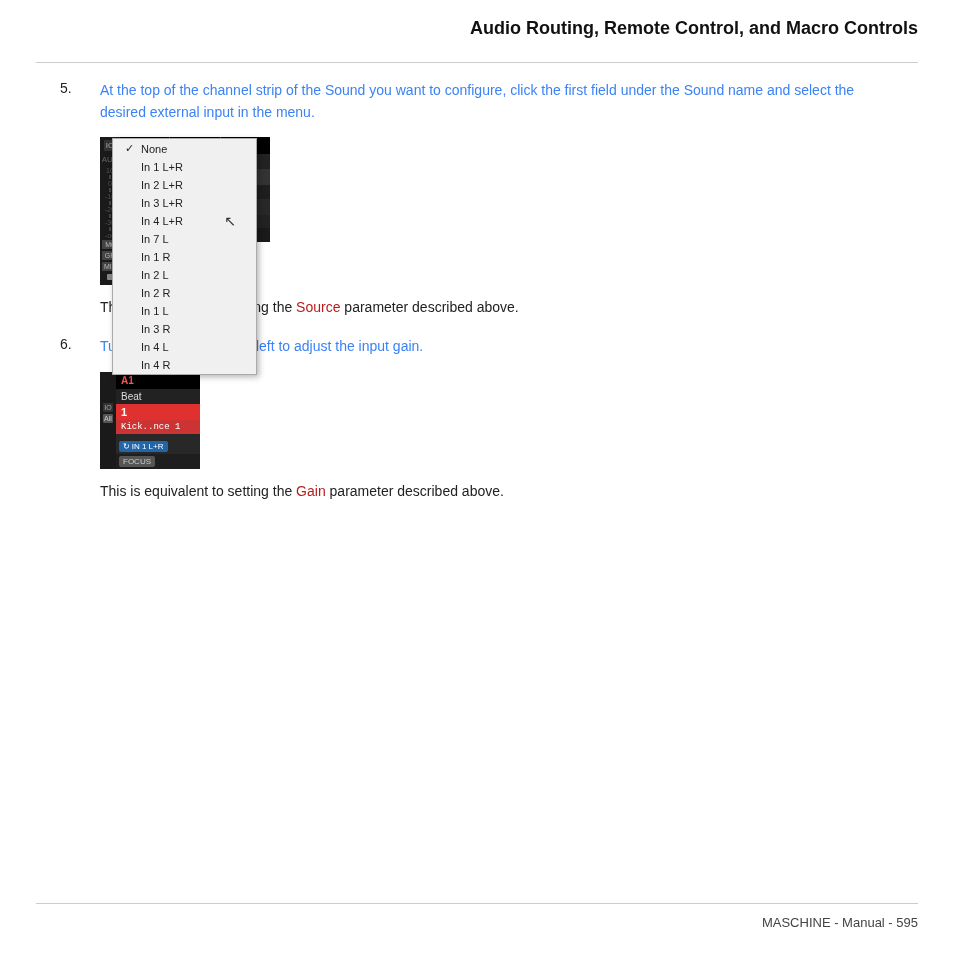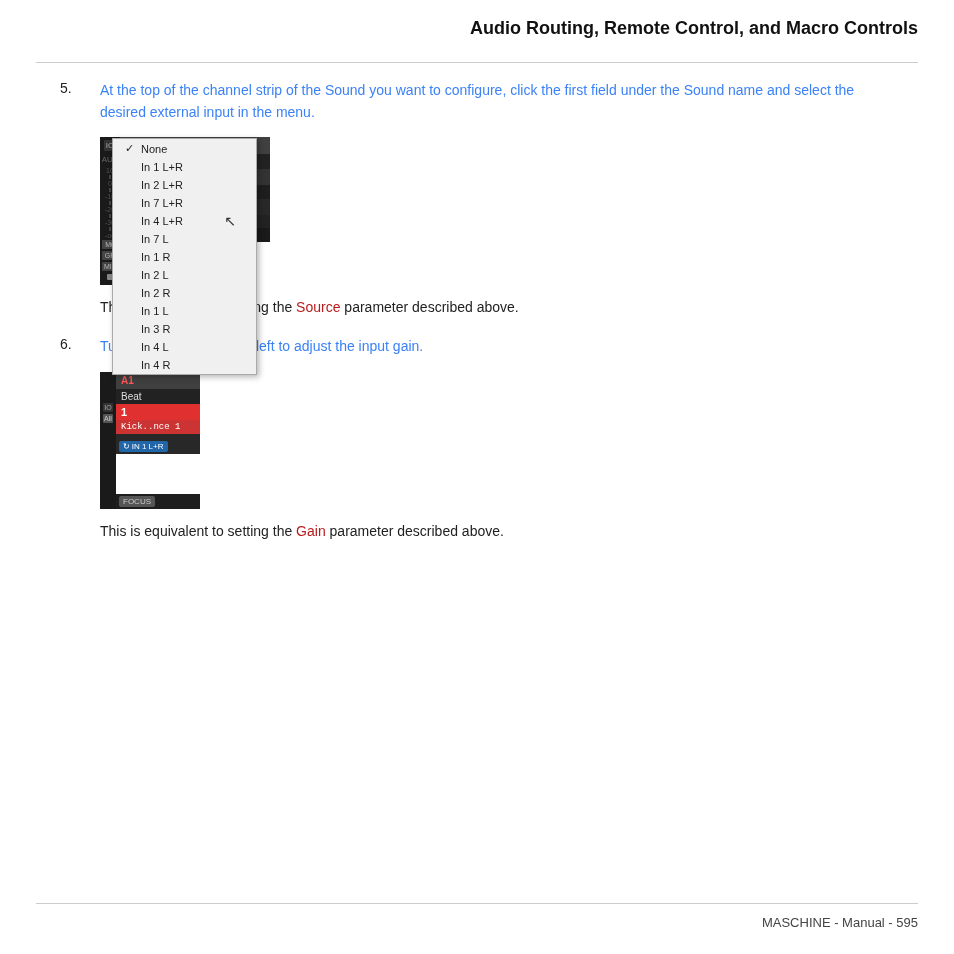--- a/index.html
+++ b/index.html
@@ -64,21 +64,21 @@
     }
 
     
     .screenshot-wrapper {
       margin-left: 40px;
       margin-bottom: 12px;
     }
 
     .ui-header-row {
       display: flex;
-      background: #404040;
+      background: #000000;
     }
     .ui-col-header {
       flex: 1;
       padding: 3px 5px;
       font-size: 10px;
       font-weight: bold;
       border-right: 1px solid #444;
       color: #ff5555;
     }
 
@@ -425,21 +425,21 @@
         <div class="dropdown-item">
           <span class="checkmark"></span>
           <span>In 1 L+R</span>
         </div>
         <div class="dropdown-item">
           <span class="checkmark"></span>
           <span>In 2 L+R</span>
         </div>
         <div class="dropdown-item">
           <span class="checkmark"></span>
-          <span>In 7 L+R</span>
+          <span>In 3 L+R</span>
         </div>
         <div class="dropdown-item">
           <span class="checkmark"></span>
           <span>In 4 L+R</span>
         </div>
         <div class="dropdown-item">
           <span class="checkmark"></span>
           <span>In 7 L</span>
         </div>
         <div class="dropdown-item">
@@ -512,21 +512,21 @@
           <div class="ui-sound-cell selected" style="border-right:none;">Kick..nce 1</div>
         </div>
 
         <div style="background:#282828; padding:2px 3px;">
           <div style="background:#2266aa; color:#fff; font-size:8px; padding:1px 4px; border-radius:2px; display:inline-flex; align-items:center; gap:2px;">
             <span>↻</span>
             <span>IN 1 L+R</span>
           </div>
         </div>
 
-        <div style="background:#1e1e1e; padding:2px 3px; display:flex; align-items:center;margin-top:40px;">
+        <div style="background:#1e1e1e; padding:2px 3px; display:flex; align-items:center;">
           <div style="background:#555; color:#ccc; font-size:8px; padding:1px 4px; border-radius:2px;">FOCUS</div>
         </div>
       </div>
     </div>
   </div>
 
   <div class="equiv-text">
     <span>This is equivalent to setting the </span><a class="link">Gain</a><span> parameter described above.</span>
   </div>
 

